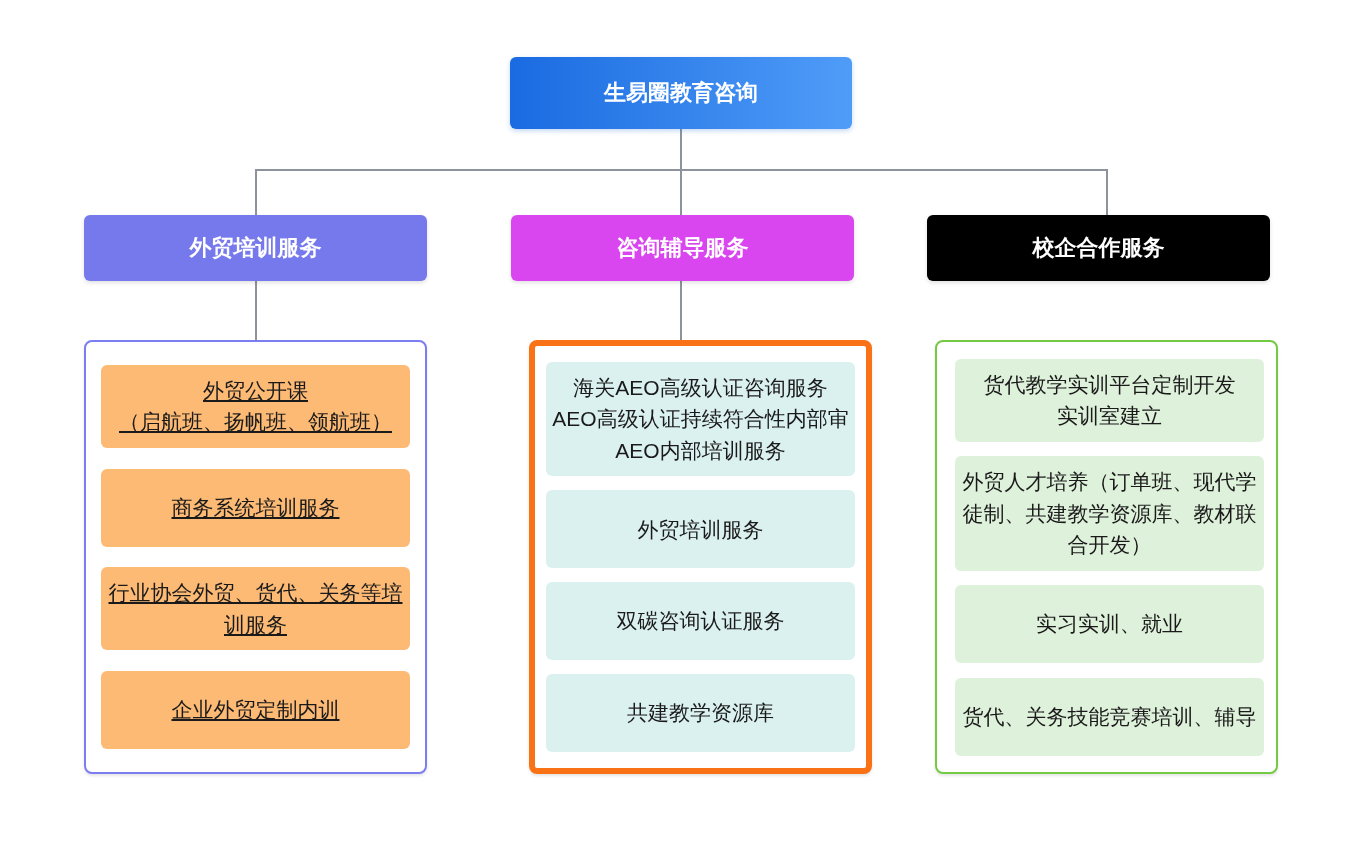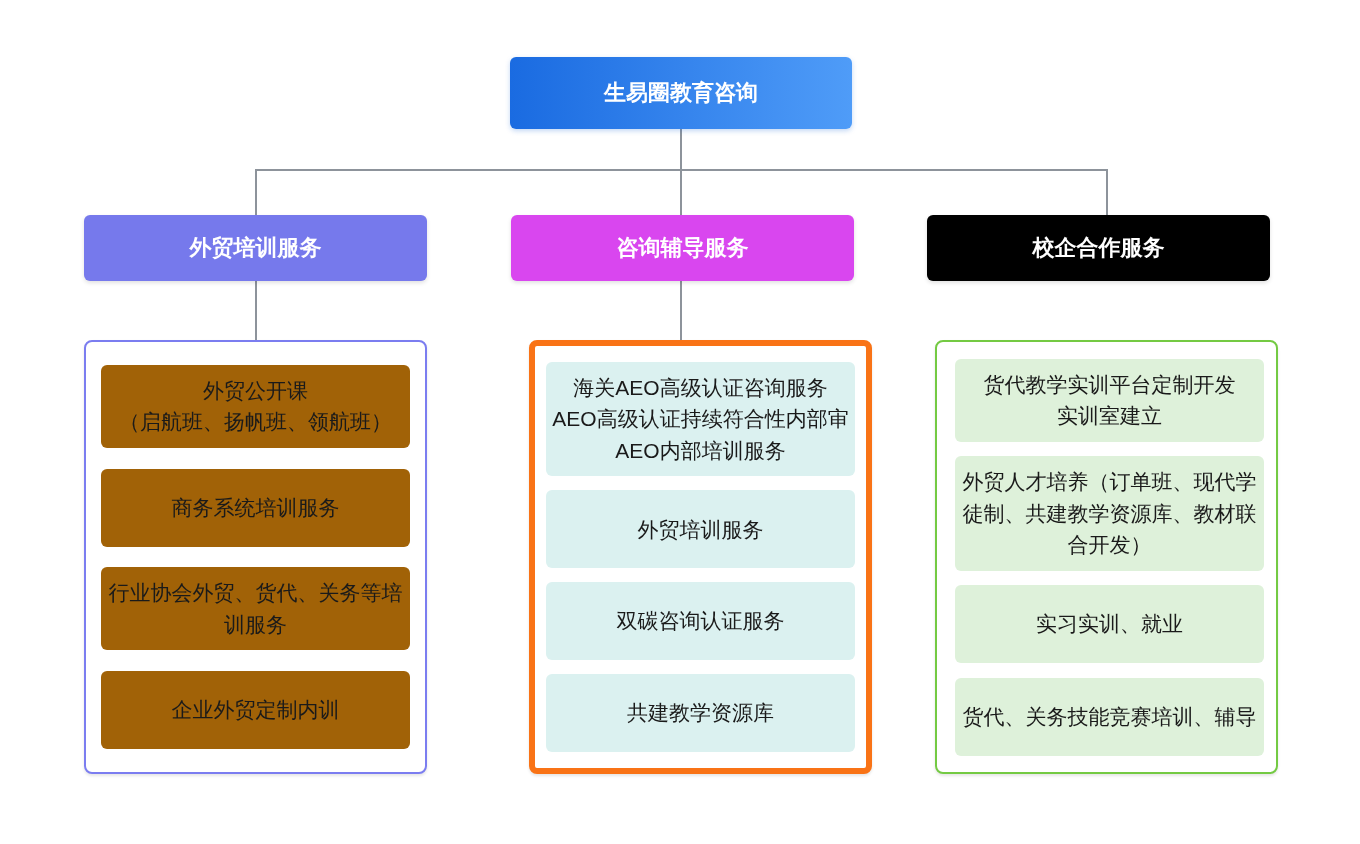--- a/index.html
+++ b/index.html
@@ -87,21 +87,21 @@
     justify-content: center;
     text-align: center;
     color: #1a1a1a;
     font-size: 21px;
     line-height: 1.5;
     padding: 10px 2px;
     white-space: pre-line;
     overflow-wrap: break-word;
     word-break: break-all;
   }
-  .purple .item { background: #a16207; }
+  .purple .item { background: #fdba74; text-decoration: underline; }
   .teal   .item { background: #dbf1f0; }
   .green  .item { background: #def1da; }
 </style>
 </head>
 <body>
 
 <div class="canvas">
 
   <div class="connector v" style="left:680px; top:121px; height:49px;"></div>
   <div class="connector h" style="left:255px; top:169px; width:852px;"></div>

